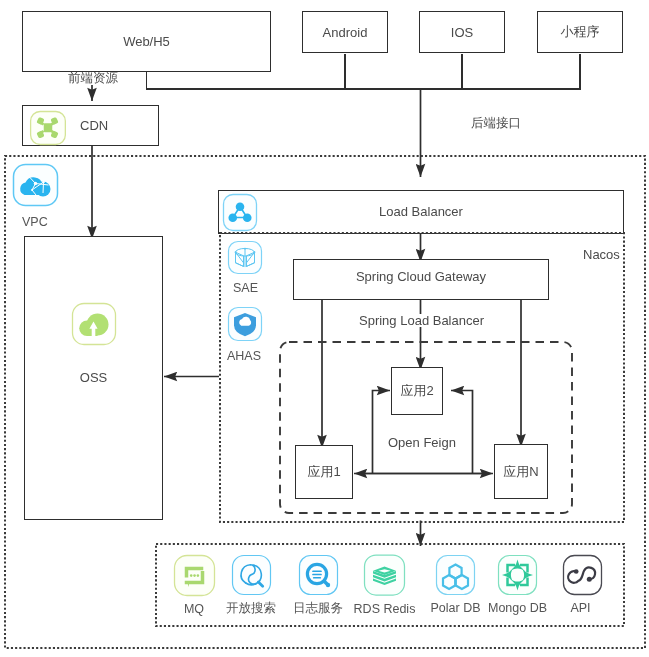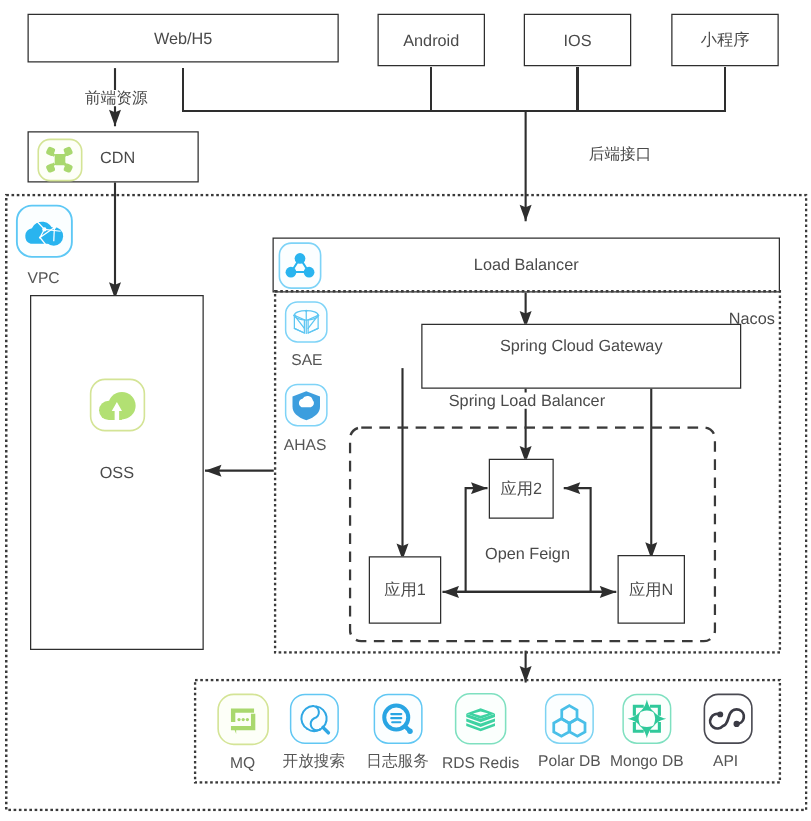--- a/index.html
+++ b/index.html
@@ -68,21 +68,21 @@
     </g>
 
     <g stroke="#2e2e2e" stroke-width="1.7" fill="none">
       <path d="M372.5,473.5 L372.5,390.5 L390,390.5" marker-end="url(#arrow)"></path>
       <path d="M472.5,473.5 L472.5,390.5 L451,390.5" marker-end="url(#arrow)"></path>
       <path d="M360,473.5 L493,473.5" marker-end="url(#arrow)"></path>
       <path d="M484,473.5 L354,473.5" marker-end="url(#arrow)"></path>
     </g>
   </svg>
 
-  <div class="box center" style="left:22px;top:11px;width:249px;height:39px;">
+  <div class="box center" style="left:22px;top:11px;width:249px;height:61px;">
     <span class="ctext">Web/H5</span>
   </div>
   <div class="box center" style="left:302px;top:11px;width:86px;height:42px;">
     <span class="ctext">Android</span>
   </div>
   <div class="box center" style="left:419px;top:11px;width:86px;height:42px;">
     <span class="ctext">IOS</span>
   </div>
   <div class="box center" style="left:537px;top:11px;width:86px;height:42px;align-items:center;">
     <span class="ctext">小程序</span>
@@ -203,21 +203,21 @@
 
   <span class="iconwrap" style="left:227px;top:306px;">
     <svg width="36" height="36" viewBox="0 0 72 72">
       <rect x="3" y="3" width="66" height="66" rx="19" ry="19" fill="#fbfeff" stroke="#7ed3f7" stroke-width="2.4"></rect>
       <path d="M36 14 L58 22.5 L58 38.5 q0 14.5-22 22 q-22-7.5-22-22 L14 22.5 z" fill="#3c9ede"></path>
       <path d="M28.5 39.5 a7.2 7.2 0 0 1 1.5 -13.6 a9 9 0 0 1 16.5 2.6 a6.6 6.6 0 0 1 -3.2 11 z" fill="#ffffff"></path>
     </svg>
   </span>
   <div class="iconlbl" style="left:227px;top:350px;">AHAS</div>
 
-  <div class="box" style="left:293px;top:259px;width:256px;height:52px;margin-left:44px;">
+  <div class="box" style="left:293px;top:259px;width:256px;height:41px;">
     <span class="ctext" style="position:absolute;left:0;right:0;top:9px;text-align:center;">Spring Cloud Gateway</span>
   </div>
 
   <div class="elabel" style="left:357px;top:314px;font-size:13px;">Spring Load Balancer</div>
 
   <div class="dashbox" style="left:279px;top:341px;">
     <svg width="294" height="173" viewBox="0 0 294 173">
         <rect x="1" y="1" width="292" height="171" rx="9" ry="9" fill="none" stroke="#3a3a3a" stroke-width="1.9" stroke-dasharray="8.5 6" stroke-linecap="butt"></rect>
       </svg>
   </div>

